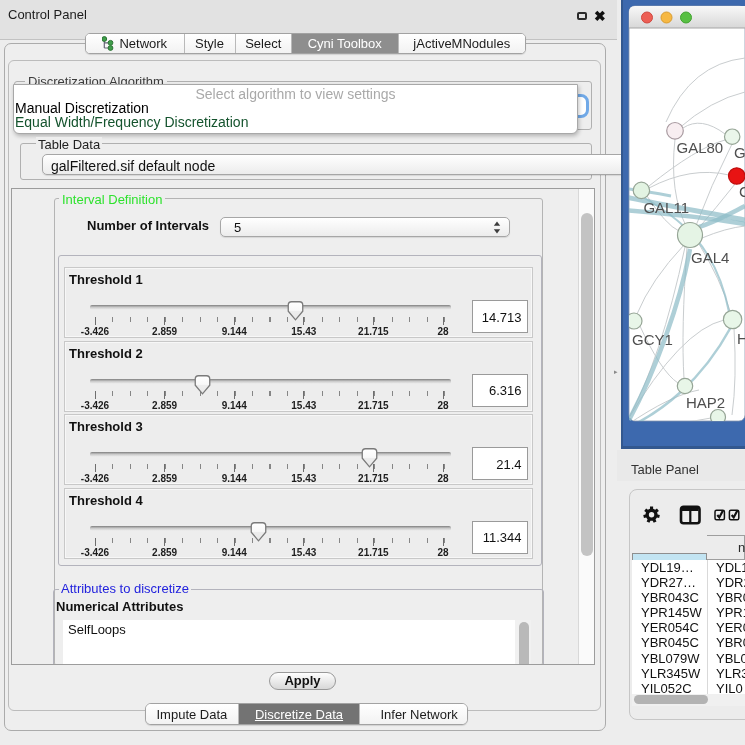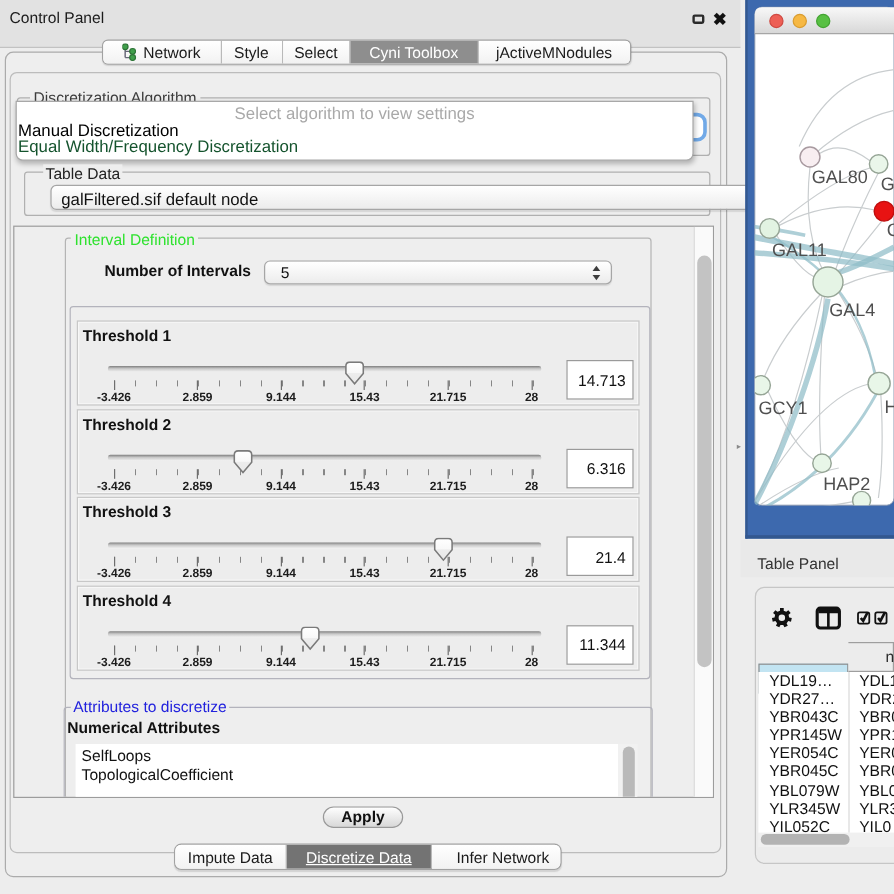--- a/index.html
+++ b/index.html
@@ -232,21 +232,20 @@
         <div class="vbox">
           <span>11.344</span>
         </div>
       </div>
 </div>
   <div class="abs" id="agroup"></div>
   <div class="abs" id="atitle">Attributes to discretize</div>
   <div class="abs" id="nalabel">Numerical Attributes</div>
   <div class="abs" id="alist">
       <div>SelfLoops</div>
-      <div>TopologicalCoefficient</div>
     </div>
   <div class="abs" id="altrack"></div>
   <div class="abs" id="althumb"></div>
   <div class="abs" id="vtrack"></div>
   <div class="abs" id="vthumb"></div>
 </div>
 <div class="abs" id="applybtn">Apply</div>
 <div class="abs" id="bottabs">
   <div class="seg" style="width:94px;">Impute Data</div>
   <div class="seg sel" style="width:120.5px;">Discretize Data</div>

